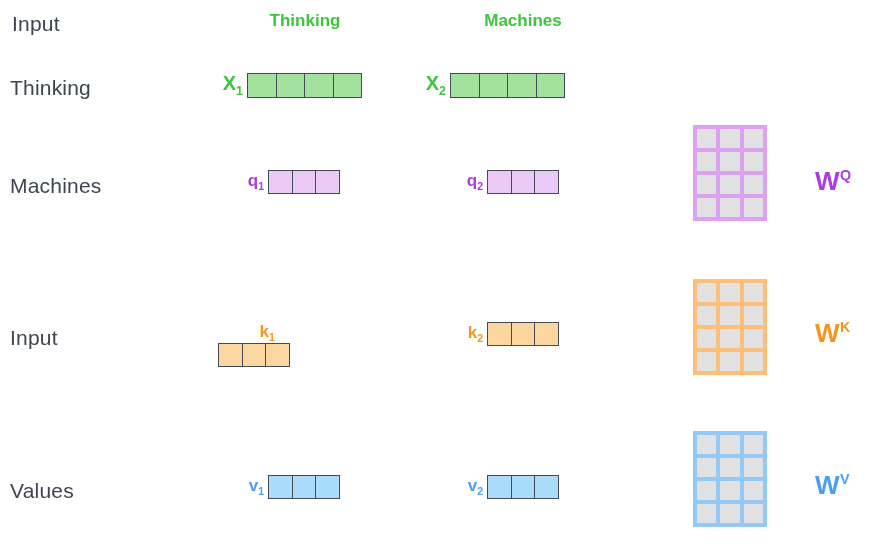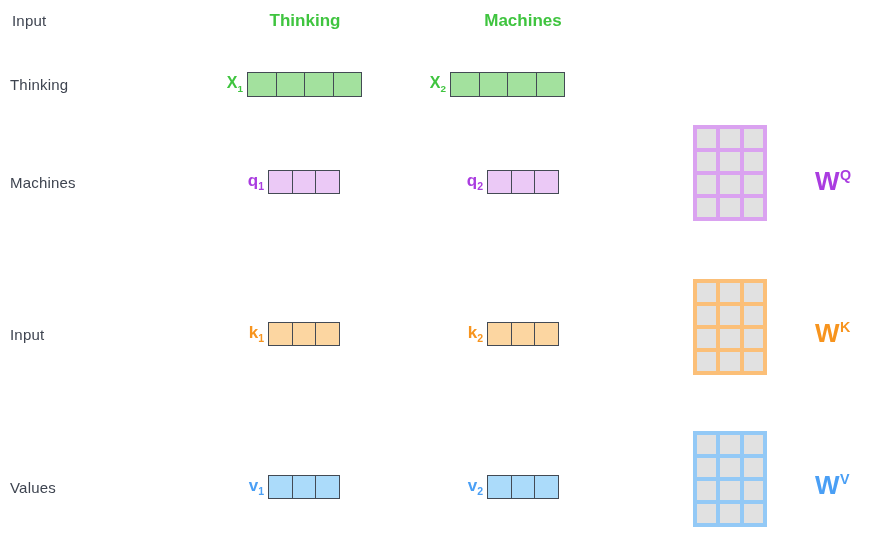--- a/index.html
+++ b/index.html
@@ -6,21 +6,21 @@
   .canvas{
     position:relative;
     width:875px;height:552px;
     background:#ffffff;
     font-family:"Liberation Sans","DejaVu Sans",sans-serif;
     overflow:hidden;
   }
   .row-label{
     position:absolute;
     color:var(--label-text);
-    font-size:15px;
+    font-size:21px;
     font-weight:400;
     letter-spacing:.2px;
   }
   .token-header{
     position:absolute;
     width:120px;
     text-align:center;
     font-weight:bold;
     font-size:17px;
     color:var(--token-green);
@@ -32,21 +32,21 @@
   }
   .vec-label{
     font-weight:bold;
     font-size:17px;
     width:46px;
     margin-right:4px;
     text-align:right;
     white-space:nowrap;
   }
   .vec-label sub{font-size:.62em;}
-  .x-label{color:var(--token-green);font-size:16px;}
+  .x-label{color:var(--token-green);font-size:20px;}
   .q-label{color:var(--query-accent);}
   .k-label{color:var(--key-accent);}
   .v-label{color:var(--value-accent);}
   .vec-box{
     display:flex;
     border:1.5px solid var(--cell-border);
   }
   .vec-cell{border-right:1.5px solid var(--cell-border);}
   .vec-cell:last-child{border-right:none;}
   .emb .vec-cell{width:27.5px;height:23px;background:var(--embedding-fill);}
@@ -135,21 +135,21 @@
       <div class="matrix-cell"></div>
       <div class="matrix-cell"></div>
       <div class="matrix-cell"></div>
       <div class="matrix-cell"></div>
       <div class="matrix-cell"></div>
       <div class="matrix-cell"></div>
     </div>
   <div class="w-label w-q"><span>W</span><sup>Q</sup></div>
 
   <div class="row-label" style="left:10px;top:326px;">Input</div>
-  <div class="vec-group" style="left:218px;top:322px;">
+  <div class="vec-group" style="left:218px;top:322px;flex-direction:column;">
     <span class="vec-label k-label"><span>k</span><sub>1</sub></span>
     <div class="vec-box qkv k-fill">
         <div class="vec-cell"></div>
         <div class="vec-cell"></div>
         <div class="vec-cell"></div>
       </div>
   </div>
   <div class="vec-group" style="left:437px;top:322px;">
     <span class="vec-label k-label"><span>k</span><sub>2</sub></span>
     <div class="vec-box qkv k-fill">

